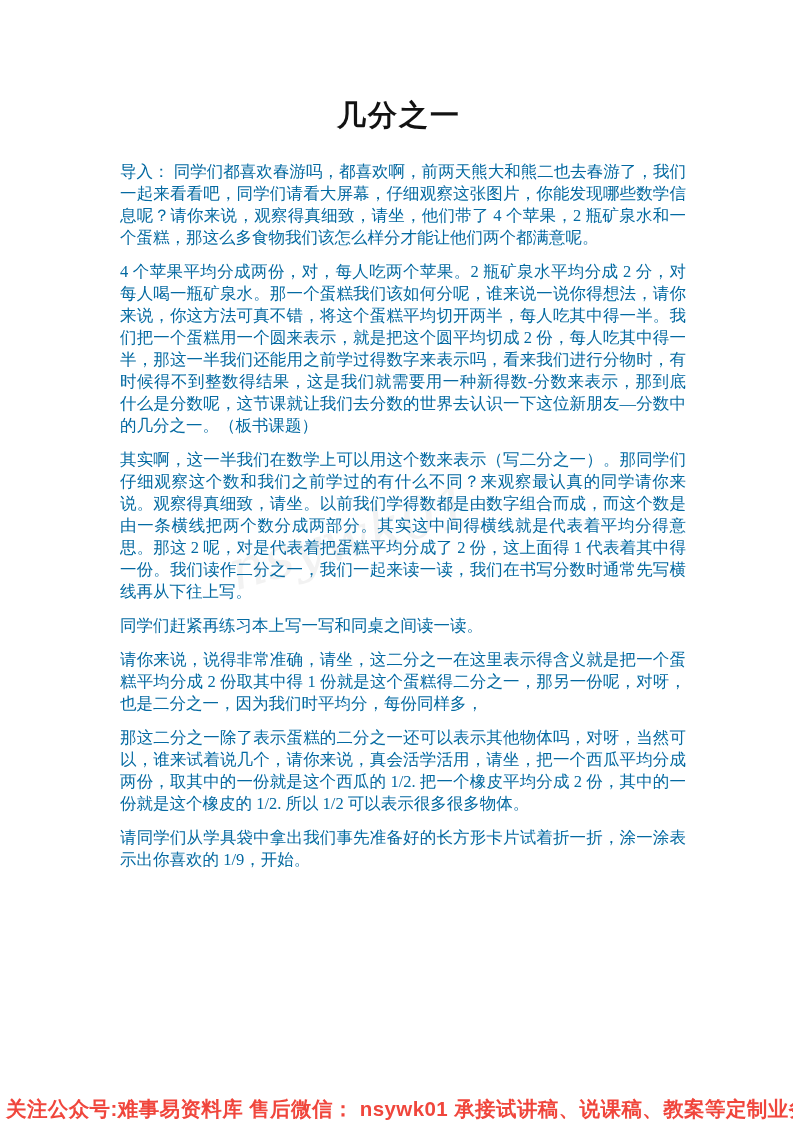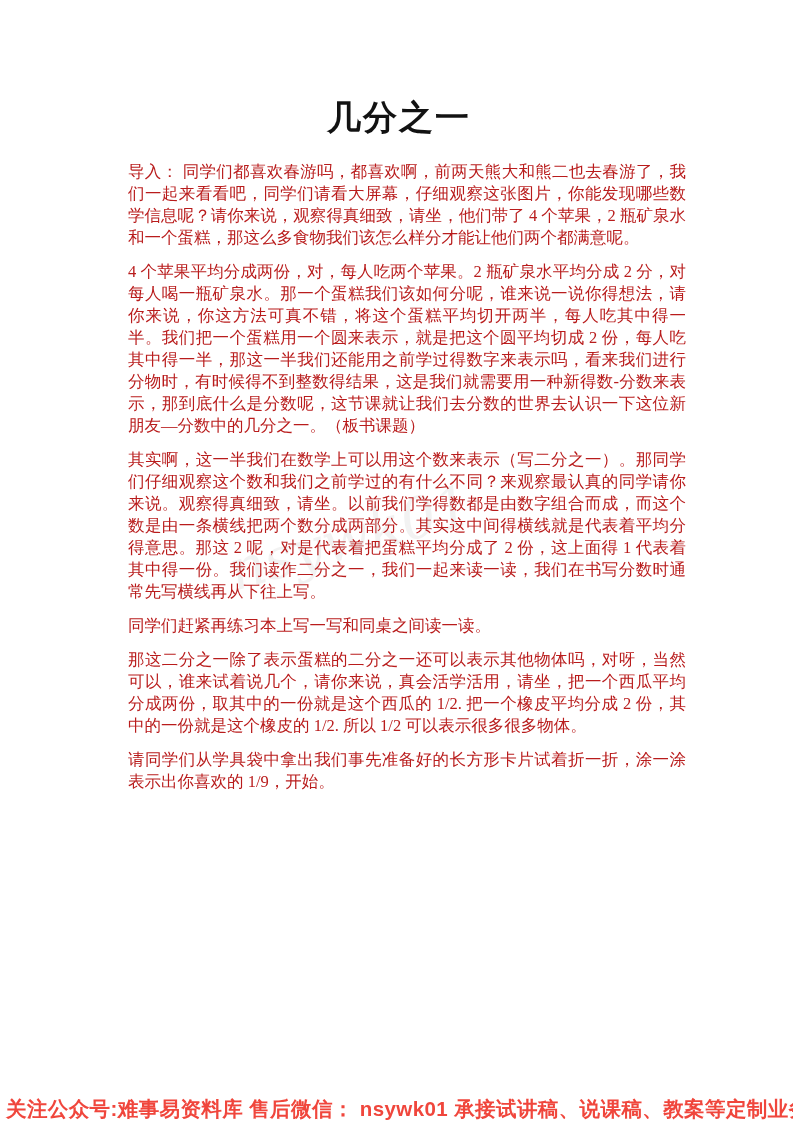--- a/index.html
+++ b/index.html
@@ -15,34 +15,34 @@
     overflow: hidden;
     font-family: "Liberation Serif", "DejaVu Serif", serif;
   }
   .content {
     position: absolute;
     left: 112px;
     top: 0;
     width: 574px;
   }
   .doc-title {
-    margin: 98px 0 22px 0;
+    margin: 98px 0 28px 0;
     text-align: center;
-    font-size: 34px;
+    font-size: 29px;
     font-weight: bold;
     color: #121212;
     letter-spacing: 2px;
     line-height: 1.2;
   }
   .para {
-    margin: 0 0 12px 16px;
+    margin: 0 0 12px 8px;
     font-size: 16.5px;
     line-height: 22px;
     text-align: justify;
-    color: #b91c1c;
+    color: #0369a1;
     word-break: break-all;
   }
   .watermark {
     position: absolute;
     left: 225px;
     top: 505px;
     font-size: 56px;
     font-style: italic;
     color: rgba(130, 130, 130, 0.10);
     transform: rotate(-16deg);
@@ -72,20 +72,21 @@
 
   <div class="watermark">nsywk01</div>
 
   <div class="content">
     <h1 class="doc-title">几分之一</h1>
 
     <p class="para">导入：  同学们都喜欢春游吗，都喜欢啊，前两天熊大和熊二也去春游了，我们一起来看看吧，同学们请看大屏幕，仔细观察这张图片，你能发现哪些数学信息呢？请你来说，观察得真细致，请坐，他们带了 4 个苹果，2 瓶矿泉水和一个蛋糕，那这么多食物我们该怎么样分才能让他们两个都满意呢。</p>
     <p class="para">4 个苹果平均分成两份，对，每人吃两个苹果。2 瓶矿泉水平均分成 2 分，对每人喝一瓶矿泉水。那一个蛋糕我们该如何分呢，谁来说一说你得想法，请你来说，你这方法可真不错，将这个蛋糕平均切开两半，每人吃其中得一半。我们把一个蛋糕用一个圆来表示，就是把这个圆平均切成 2 份，每人吃其中得一半，那这一半我们还能用之前学过得数字来表示吗，看来我们进行分物时，有时候得不到整数得结果，这是我们就需要用一种新得数-分数来表示，那到底什么是分数呢，这节课就让我们去分数的世界去认识一下这位新朋友—分数中的几分之一。（板书课题）</p>
     <p class="para">其实啊，这一半我们在数学上可以用这个数来表示（写二分之一）。那同学们仔细观察这个数和我们之前学过的有什么不同？来观察最认真的同学请你来说。观察得真细致，请坐。以前我们学得数都是由数字组合而成，而这个数是由一条横线把两个数分成两部分。其实这中间得横线就是代表着平均分得意思。那这 2 呢，对是代表着把蛋糕平均分成了 2 份，这上面得 1 代表着其中得一份。我们读作二分之一，我们一起来读一读，我们在书写分数时通常先写横线再从下往上写。</p>
     <p class="para">同学们赶紧再练习本上写一写和同桌之间读一读。</p>
+    <p class="para">请你来说，说得非常准确，请坐，这二分之一在这里表示得含义就是把一个蛋糕平均分成 2 份取其中得 1 份就是这个蛋糕得二分之一，那另一份呢，对呀，也是二分之一，因为我们时平均分，每份同样多，</p>
     <p class="para">那这二分之一除了表示蛋糕的二分之一还可以表示其他物体吗，对呀，当然可以，谁来试着说几个，请你来说，真会活学活用，请坐，把一个西瓜平均分成两份，取其中的一份就是这个西瓜的 1/2. 把一个橡皮平均分成 2 份，其中的一份就是这个橡皮的 1/2. 所以 1/2 可以表示很多很多物体。</p>
     <p class="para">请同学们从学具袋中拿出我们事先准备好的长方形卡片试着折一折，涂一涂表示出你喜欢的 1/9，开始。</p>
   </div>
 
   <div class="footer-banner">
     <span>关注公众号:难事易资料库  售后微信： nsywk01  承接试讲稿、说课稿、教案等定制业务</span>
   </div>
 
 </div>
 

